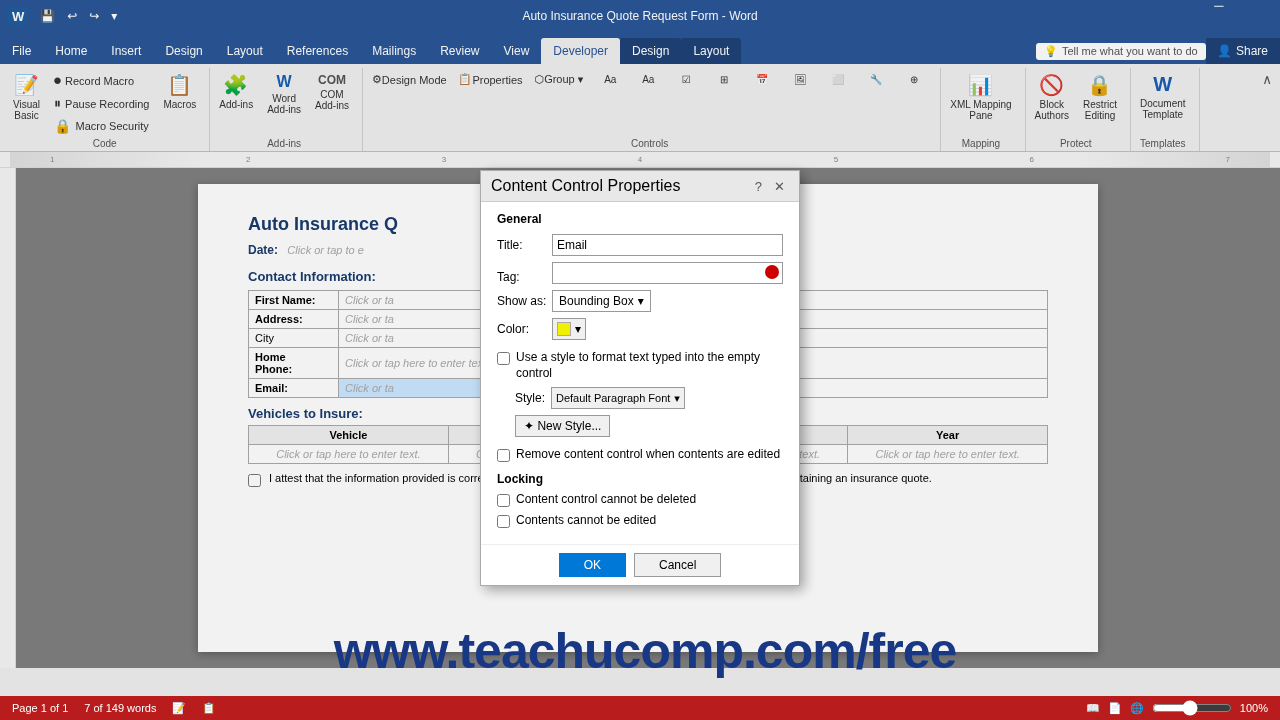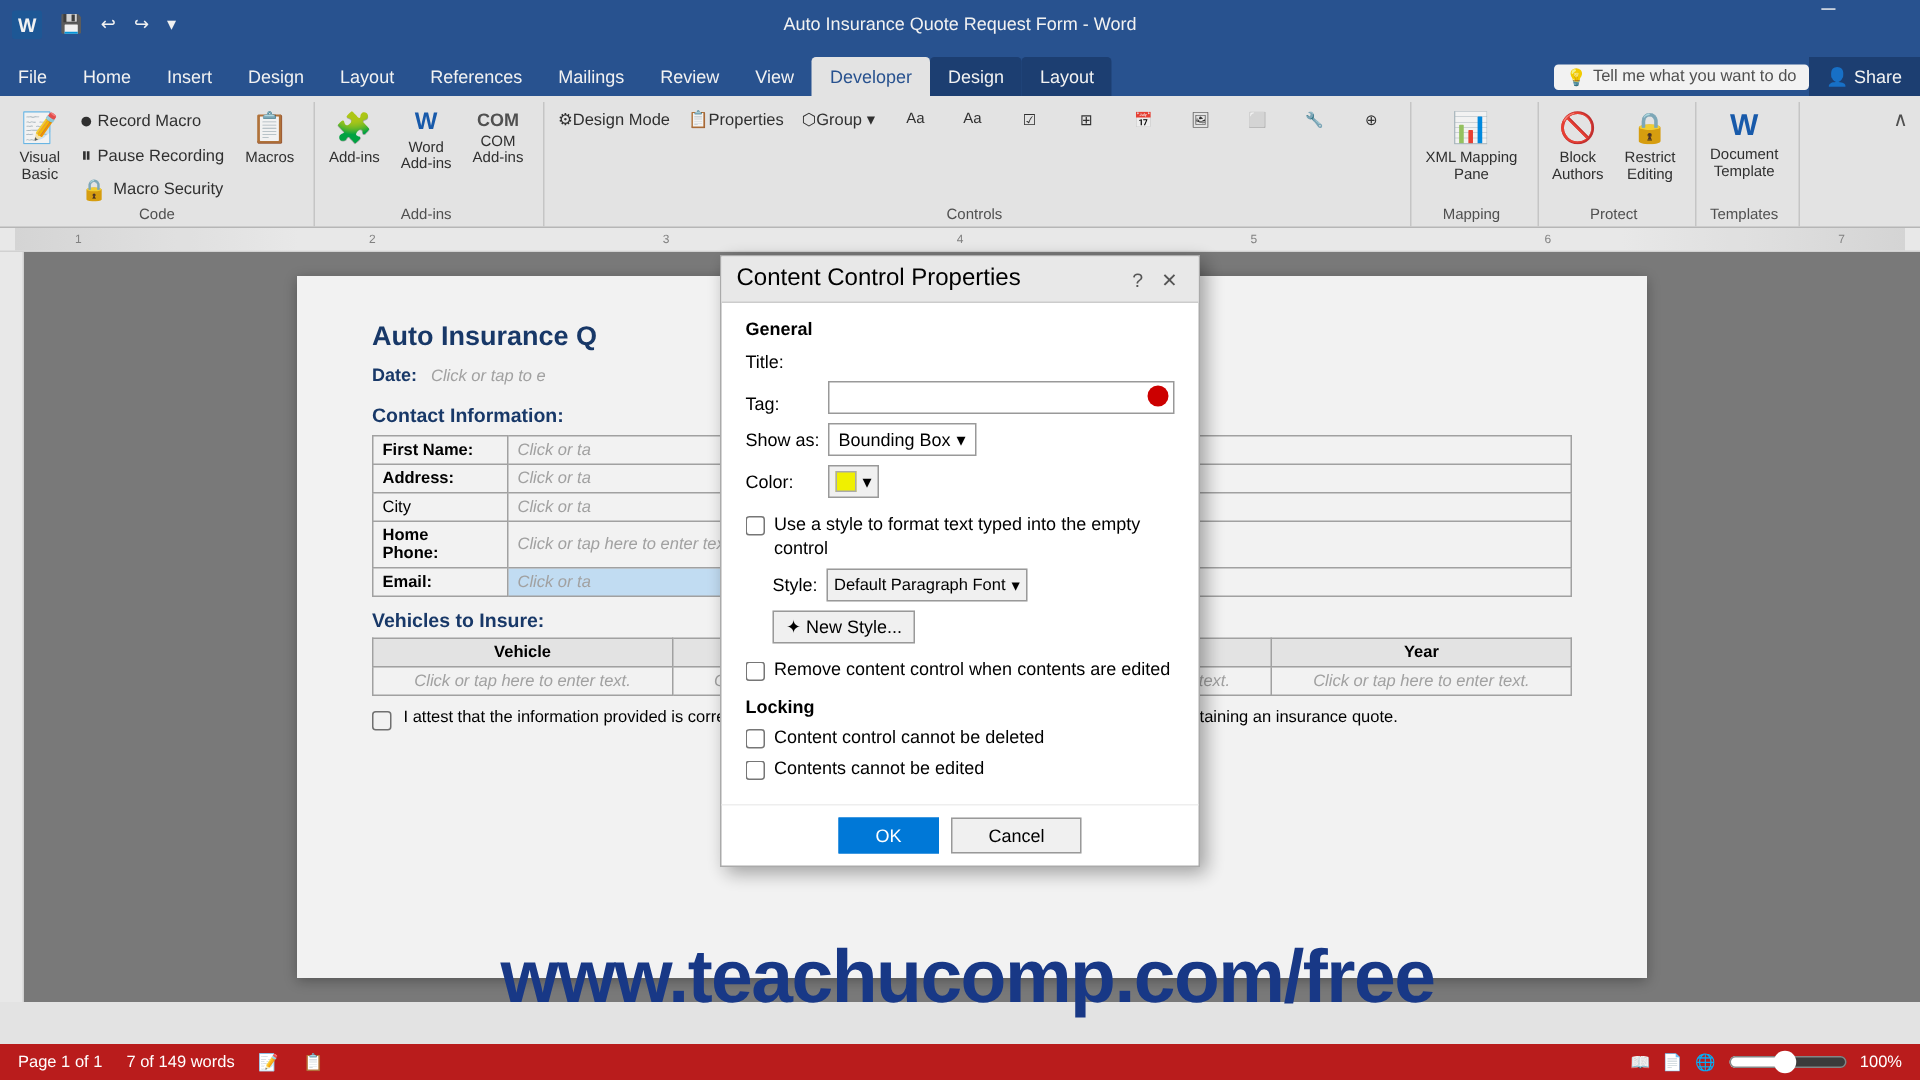--- a/index.html
+++ b/index.html
@@ -464,20 +464,21 @@
         <button class="dialog-ctrl-btn" style="background:none;border:none;cursor:pointer;font-size:13px;color:#555;padding:0 4px;">✕</button>
       </div>
     </div>
 
     <div id="dialog-body" style="padding:10px 16px;">
 
       <div class="section-heading" style="font-weight:bold;margin-bottom:8px;font-size:12px;">General</div>
 
       <div class="form-row" style="display:flex;align-items:center;margin-bottom:6px;">
         <span class="form-label" style="width:55px;font-size:12px;">Title:</span>
+        <input type="text" class="form-input" style="flex: 1 1 0%; border: 1px solid rgb(153, 153, 153); padding: 2px 4px; font-size: 12px; height: 22px;" value="Email">
       </div>
 
       <div class="form-row" style="display:flex;align-items:flex-end;margin-bottom:6px;">
         <span class="form-label" style="width:55px;font-size:12px;">Tag:</span>
         <div style="flex:1;position:relative;">
           <input type="text" class="form-input" style="width: 100%; border: 1px solid rgb(153, 153, 153); padding: 2px 4px; font-size: 12px; height: 22px;" value="">
           <div style="position:absolute;right:4px;top:3px;width:14px;height:14px;border-radius:50%;background:#cc0000;display:flex;align-items:center;justify-content:center;"></div>
         </div>
       </div>
 

